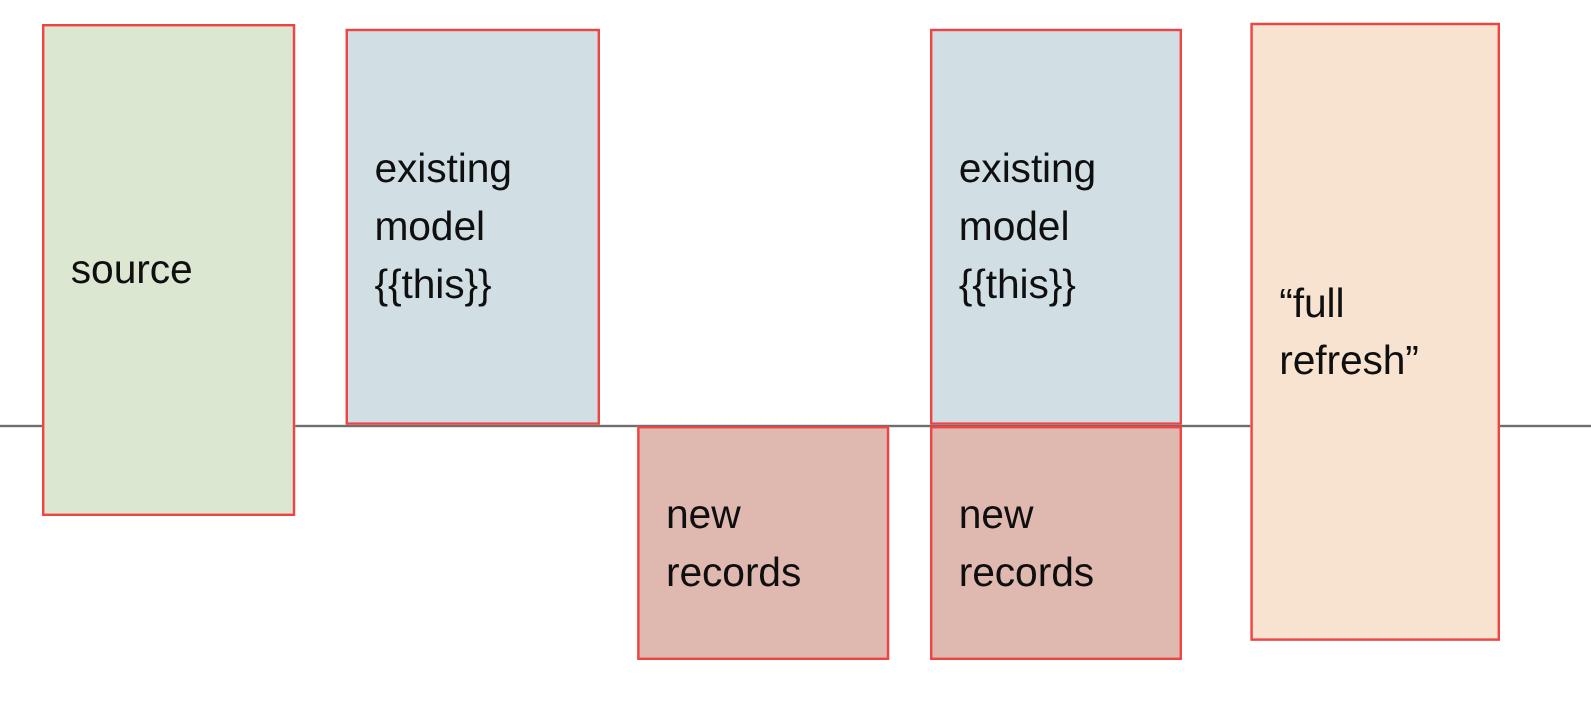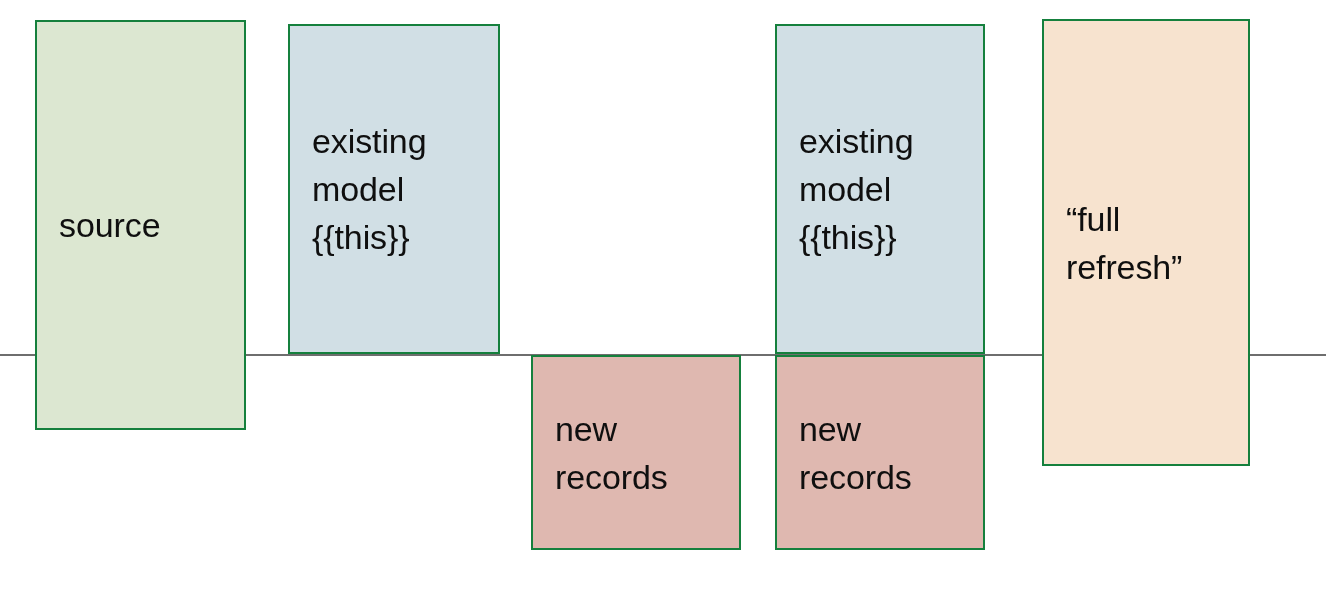--- a/index.html
+++ b/index.html
@@ -27,21 +27,21 @@
     left: 0;
     width: 1326px;
     height: 0;
     border-top: 2px solid #6e6e6e;
   }
 
   
   .box {
     position: absolute;
     box-sizing: border-box;
-    border: 2px solid #15803d;
+    border: 2px solid #ef4444;
     display: flex;
     align-items: center;
     justify-content: flex-start;
   }
 
   .box-label {
     font-size: 34px;
     line-height: 48px;
     color: #0f0f0f;
     padding-left: 22px;
@@ -49,21 +49,21 @@
     white-space: pre-line;
     letter-spacing: -0.1px;
   }
 
   
   #box-source        { left: 35px;   top: 20px;  width: 211px; height: 410px; }
   #box-existing-1    { left: 288px;  top: 24px;  width: 212px; height: 330px; }
   #box-new-1         { left: 531px;  top: 355px; width: 210px; height: 195px; }
   #box-existing-2    { left: 775px;  top: 24px;  width: 210px; height: 330px; }
   #box-new-2         { left: 775px;  top: 355px; width: 210px; height: 195px; }
-  #box-full-refresh  { left: 1042px; top: 19px;  width: 208px; height: 447px; }
+  #box-full-refresh  { left: 1042px; top: 19px;  width: 208px; height: 515px; }
 
   
   .baseline { z-index: 1; }
   .box      { z-index: 2; }
 </style>
 </head>
 <body>
 
 <div id="canvas">
 

